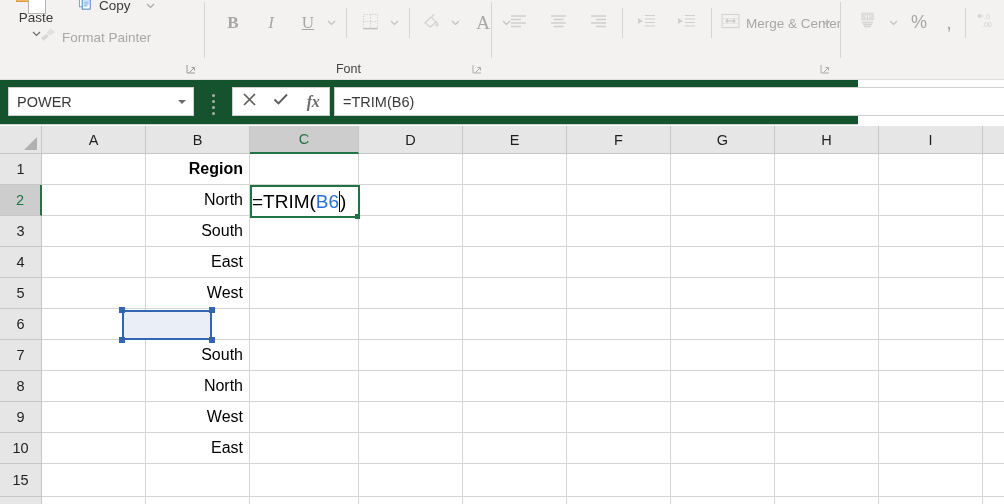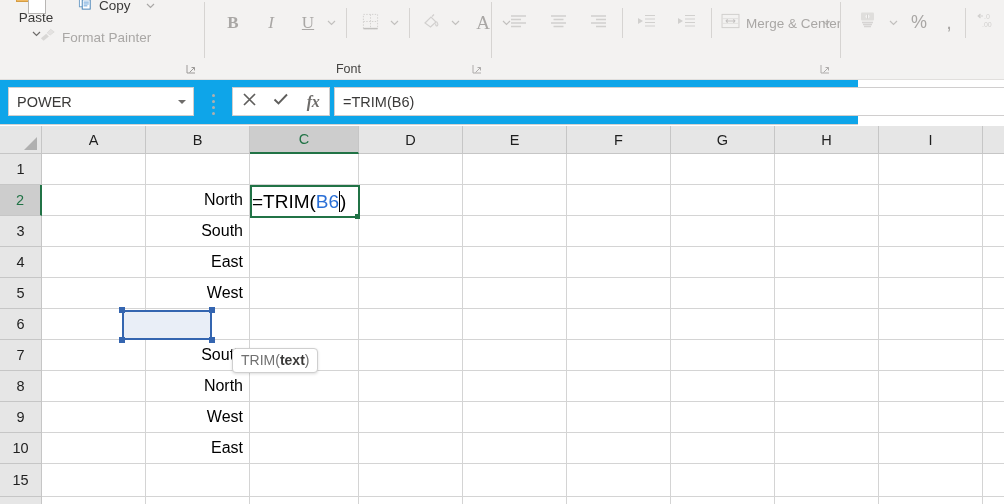--- a/index.html
+++ b/index.html
@@ -86,21 +86,21 @@
   .glyph-i { font-style: italic; font-family: "Liberation Serif", serif; font-size: 17px; }
   .glyph-u { text-decoration: underline; font-family: "Liberation Serif", serif; font-size: 17px; }
   .glyph-a { font-family: "Liberation Serif", serif; font-size: 19px; }
 
   .merge-label { font-size: 13.5px; color: #a9a7a5; white-space: nowrap; }
 
   
   .fbar-band {
     position: absolute; left: 0; top: 80px;
     width: 858px; height: 45px;
-    background: #0ea5e9;
+    background: #14532d;
     box-sizing: border-box;
     border-bottom: 1px solid #d4d2d0;
   }
   .namebox {
     position: absolute; left: 8px; top: 7px;
     width: 186px; height: 29px;
     background: #ffffff; border: 1px solid #d0cece;
     box-sizing: border-box;
     display: flex; align-items: center;
   }
@@ -729,20 +729,23 @@
         <div class="cell" style="left: 250px; top: 371px; width: 109px; height: 31px;"></div>
         <div class="cell" style="left: 359px; top: 371px; width: 104px; height: 31px;"></div>
         <div class="cell" style="left: 463px; top: 371px; width: 104px; height: 31px;"></div>
         <div class="cell" style="left: 567px; top: 371px; width: 104px; height: 31px;"></div>
         <div class="cell" style="left: 671px; top: 371px; width: 104px; height: 31px;"></div>
         <div class="cell" style="left: 775px; top: 371px; width: 104px; height: 31px;"></div>
         <div class="cell" style="left: 879px; top: 371px; width: 104px; height: 31px;"></div>
         <div class="cell" style="left: 983px; top: 371px; width: 104px; height: 31px;"></div>
       </div>
 
+    <div class="cell right bold" style="left:146px; top:28px; width:104px; height:31px;">
+      <span>Region</span>
+      </div>
     <div class="cell right" style="left:146px; top:59px; width:104px; height:31px;">
       <span>North</span>
       </div>
     <div class="cell right" style="left:146px; top:90px; width:104px; height:31px;">
       <span>South</span>
       </div>
     <div class="cell right" style="left:146px; top:121px; width:104px; height:31px;">
       <span>East</span>
       </div>
     <div class="cell right" style="left:146px; top:152px; width:104px; height:31px;">
@@ -771,18 +774,15 @@
     <div class="ref-handle" style="left:209px; top:211px;"></div>
 
     <div class="edit-cell" style="left:250px; top:59px; width:110px; height:33px;">
       <span class="tk-black">=TRIM(</span>
       <span class="tk-blue">B6</span>
       <span class="edit-caret"></span>
       <span class="tk-black">)</span>
     </div>
     <div class="edit-handle" style="left:355px; top:88px;"></div>
 
-    <div class="tip" style="left:232px; top:222px;">
-      <span>TRIM(</span><span class="tip-arg">text</span><span>)</span>
-    </div>
 
   </div>
 </div>
 
 </body></html>

